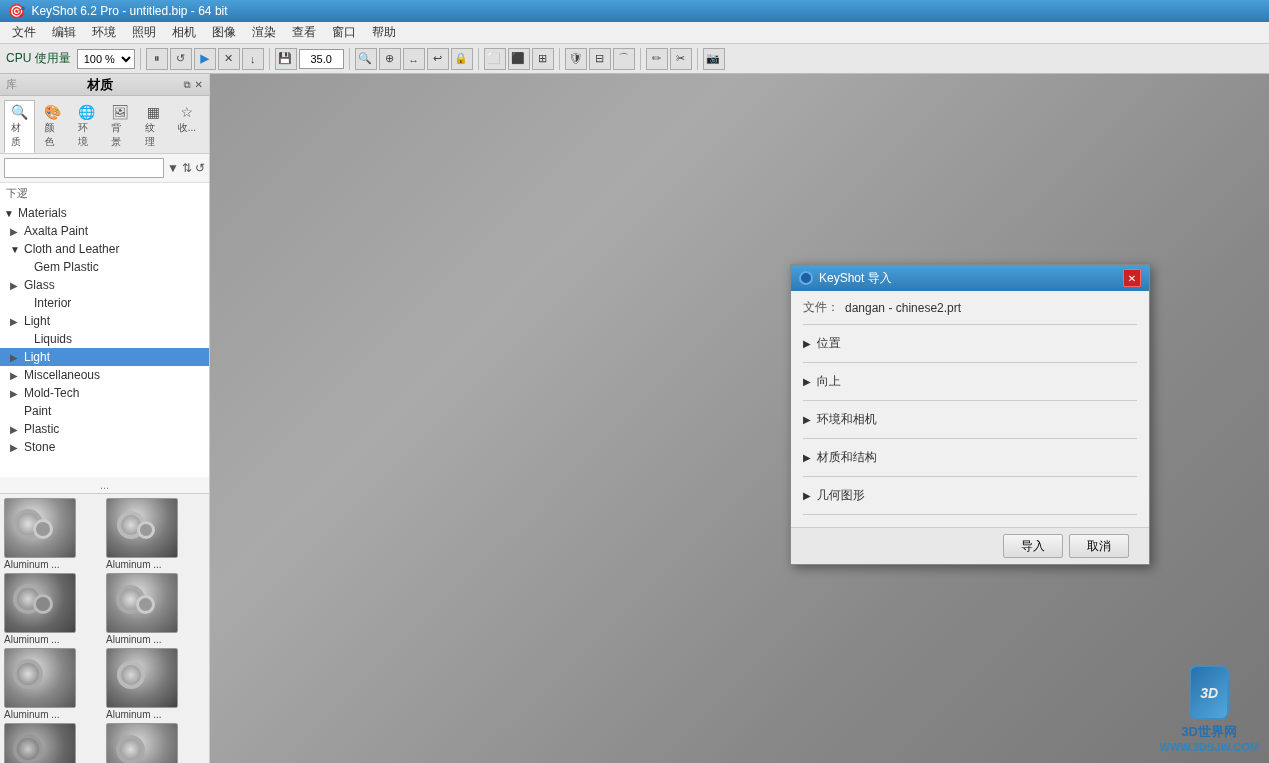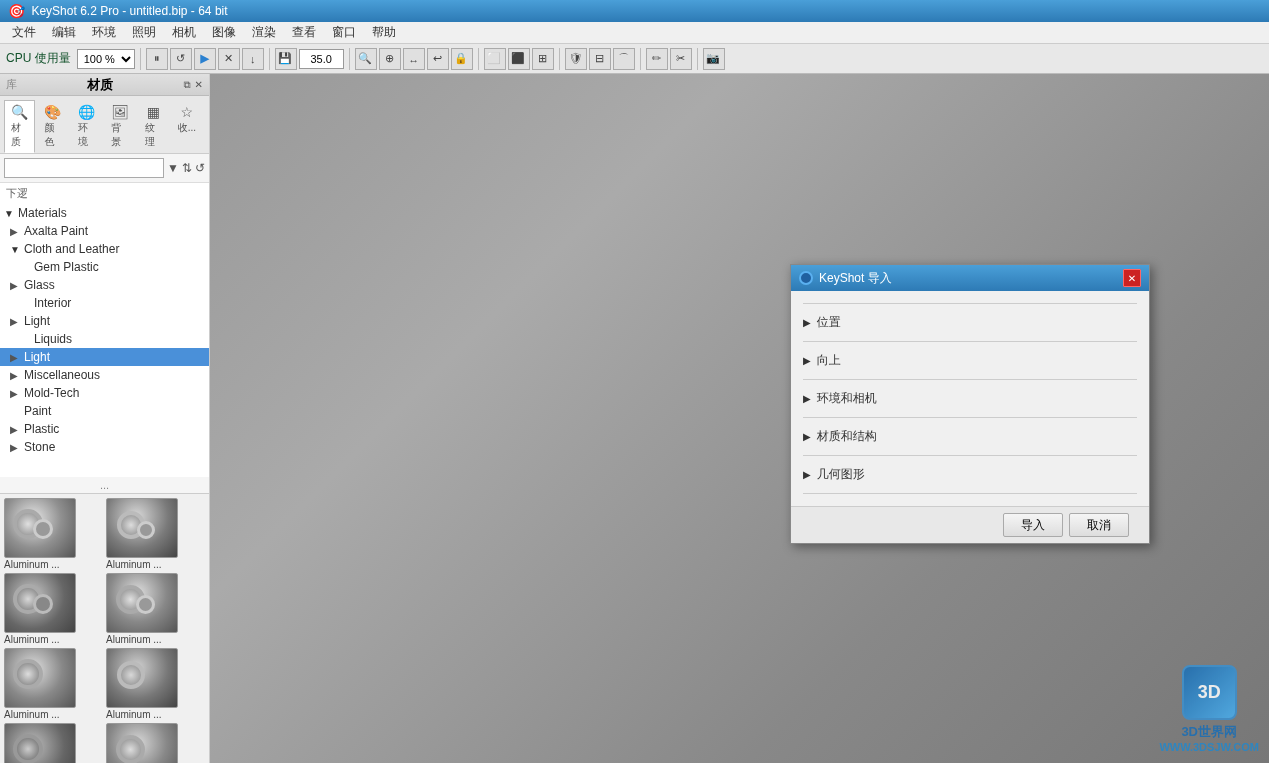--- a/index.html
+++ b/index.html
@@ -443,20 +443,24 @@
 
     <div id="dialog">
       <div id="dialog-titlebar">
         <div style="display:flex;align-items:center;">
           <span style="width:14px;height:14px;background:#2060a0;border-radius:50%;border:2px solid #5ab0f0;display:inline-block;margin-right:6px;"></span>
           <span>KeyShot 导入</span>
         </div>
         <div id="dialog-close">✕</div>
       </div>
       <div id="dialog-body">
+        <div class="dialog-file-row">
+          <span class="dialog-file-label">文件：</span>
+          <span class="dialog-file-value">dangan - chinese2.prt</span>
+        </div>
         <div class="dialog-separator"></div>
 
         <div class="dialog-section">
           <span class="dialog-arrow">▶</span>
           <span class="dialog-section-label">位置</span>
         </div>
         <div class="dialog-separator"></div>
 
         <div class="dialog-section">
           <span class="dialog-arrow">▶</span>
@@ -483,21 +487,21 @@
         <div class="dialog-separator"></div>
       </div>
       <div class="dialog-footer">
         <button class="dialog-btn">导入</button>
         <button class="dialog-btn">取消</button>
       </div>
     </div>
 
     <div id="watermark">
       <div class="watermark-inner">
-        <div style="width:55px;height:55px;background:linear-gradient(135deg,#1a6eb5,#4ab0f0);border-radius:8px;display:flex;align-items:center;justify-content:center;color:white;font-size:18px;font-weight:bold;border:2px solid #3a90d0;">
+        <div style="width:40px;height:55px;background:linear-gradient(135deg,#1a6eb5,#4ab0f0);border-radius:8px;display:flex;align-items:center;justify-content:center;color:white;font-size:14px;font-weight:bold;border:2px solid #3a90d0;font-style:italic;">
           3D
         </div>
         <div style="font-size:13px;color:#1a6eb5;font-weight:bold;margin-top:3px;">3D世界网</div>
         <div style="font-size:11px;color:#2288cc;font-weight:bold;">WWW.3DSJW.COM</div>
       </div>
     </div>
   </div>
 </div>
 
 </body></html>

